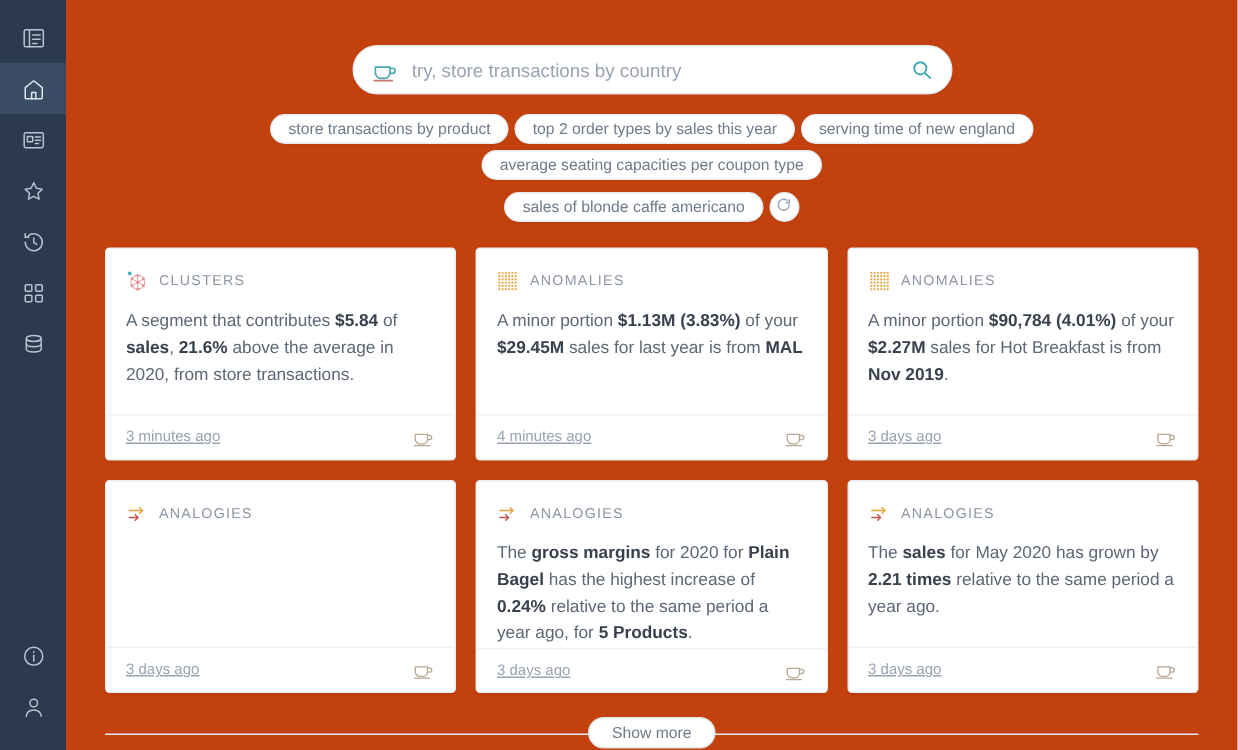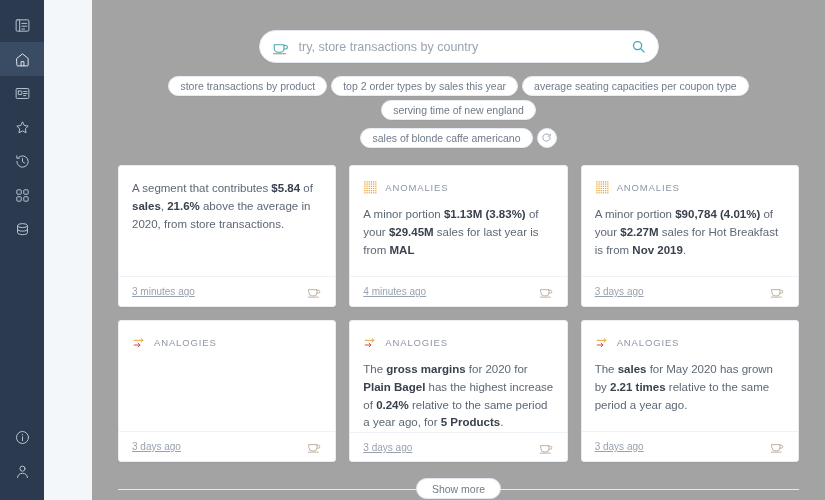--- a/index.html
+++ b/index.html
@@ -23,24 +23,23 @@
     display: flex; align-items: center; justify-content: center;
     color: #b9c4d2;
   }
   .side-item.active { background: #3a4c63; }
   .side-item svg { display: block; }
   .side-spacer { flex: 1 1 auto; }
 
   
   .main {
     flex: 1 1 auto; height: 500px;
-    background: #a3a3a3;
+    background: #c2410c;
     overflow: hidden;
     position: relative;
-    margin-left: 48px;
   }
 
   
   .search-wrap { padding-top: 30px; display: flex; justify-content: center; }
   .search-box {
     width: 400px; height: 33px;
     background: #ffffff;
     border: 1px solid #e4e9ef;
     border-radius: 17px;
     display: flex; align-items: center;
@@ -250,36 +249,55 @@
             <circle cx="10.5" cy="10.5" r="6.5"></circle>
             <path d="M16 16l5 5"></path>
           </svg>
         </span>
       </div>
     </div>
 
     <div class="chips-row" id="chips-row-1">
         <div class="chip">store transactions by product</div>
         <div class="chip">top 2 order types by sales this year</div>
+        <div class="chip">serving time of new england</div>
         <div class="chip">average seating capacities per coupon type</div>
-        <div class="chip">serving time of new england</div>
       </div>
     <div class="chips-row second" id="chips-row-2">
         <div class="chip">sales of blonde caffe americano</div>
         <div class="chip-refresh">
           <span><svg viewBox="0 0 24 24" width="11" height="11" fill="none" stroke="#97a2b1" stroke-width="2" stroke-linecap="round">
               <path d="M20 12a8 8 0 1 1-3-6.2"></path>
               <path d="M20 4.5V9h-4.5"></path>
             </svg></span>
         </div>
       </div>
 
     <div class="cards" id="cards-grid">
         <div class="card">
           <div class="card-body">
+            <div class="card-head">
+              <span class="card-head-icon"><svg viewBox="0 0 24 24" width="15" height="15" fill="none">
+    <circle cx="12.5" cy="13" r="7.4" stroke="#e3a0a0" stroke-width="1.1"></circle>
+    <g stroke="#e3a0a0" stroke-width="1">
+      <path d="M12.5 13L12.5 5.9M12.5 13L18.6 9.6M12.5 13L18.6 16.6M12.5 13L12.5 20.4M12.5 13L6.4 16.6M12.5 13L6.4 9.6"></path>
+    </g>
+    <g fill="#e08f8f">
+      <circle cx="12.5" cy="5.9" r="1.5"></circle>
+                    <circle cx="18.6" cy="9.6" r="1.5"></circle>
+      <circle cx="18.6" cy="16.6" r="1.5"></circle>
+                    <circle cx="12.5" cy="20.4" r="1.5"></circle>
+      <circle cx="6.4" cy="16.6" r="1.5"></circle>
+                    <circle cx="6.4" cy="9.6" r="1.5"></circle>
+      <circle cx="12.5" cy="13" r="1.7"></circle>
+    </g>
+    <circle cx="4" cy="3.6" r="2.1" fill="#4fb6bd"></circle>
+  </svg></span>
+              <span class="card-kind">CLUSTERS</span>
+            </div>
             <p class="card-text"><span>A segment that contributes </span><b>$5.84</b><span> of </span><b>sales</b><span>, </span><b>21.6%</b><span> above the average in 2020, from store transactions.</span></p>
           </div>
           <div class="card-foot">
             <span class="card-time">3 minutes ago</span>
             <span class="card-cup"><svg viewBox="0 0 24 24" width="15" height="15" fill="none" stroke="#b8a794" stroke-width="1.4" stroke-linecap="round" stroke-linejoin="round">
                 <path d="M3 9h13v5a5 5 0 0 1-5 5H8a5 5 0 0 1-5-5z"></path>
                 <path d="M16 10h2.2a2.3 2.3 0 0 1 0 4.6H16"></path>
                 <path d="M2 21h16"></path>
               </svg></span>
           </div>

